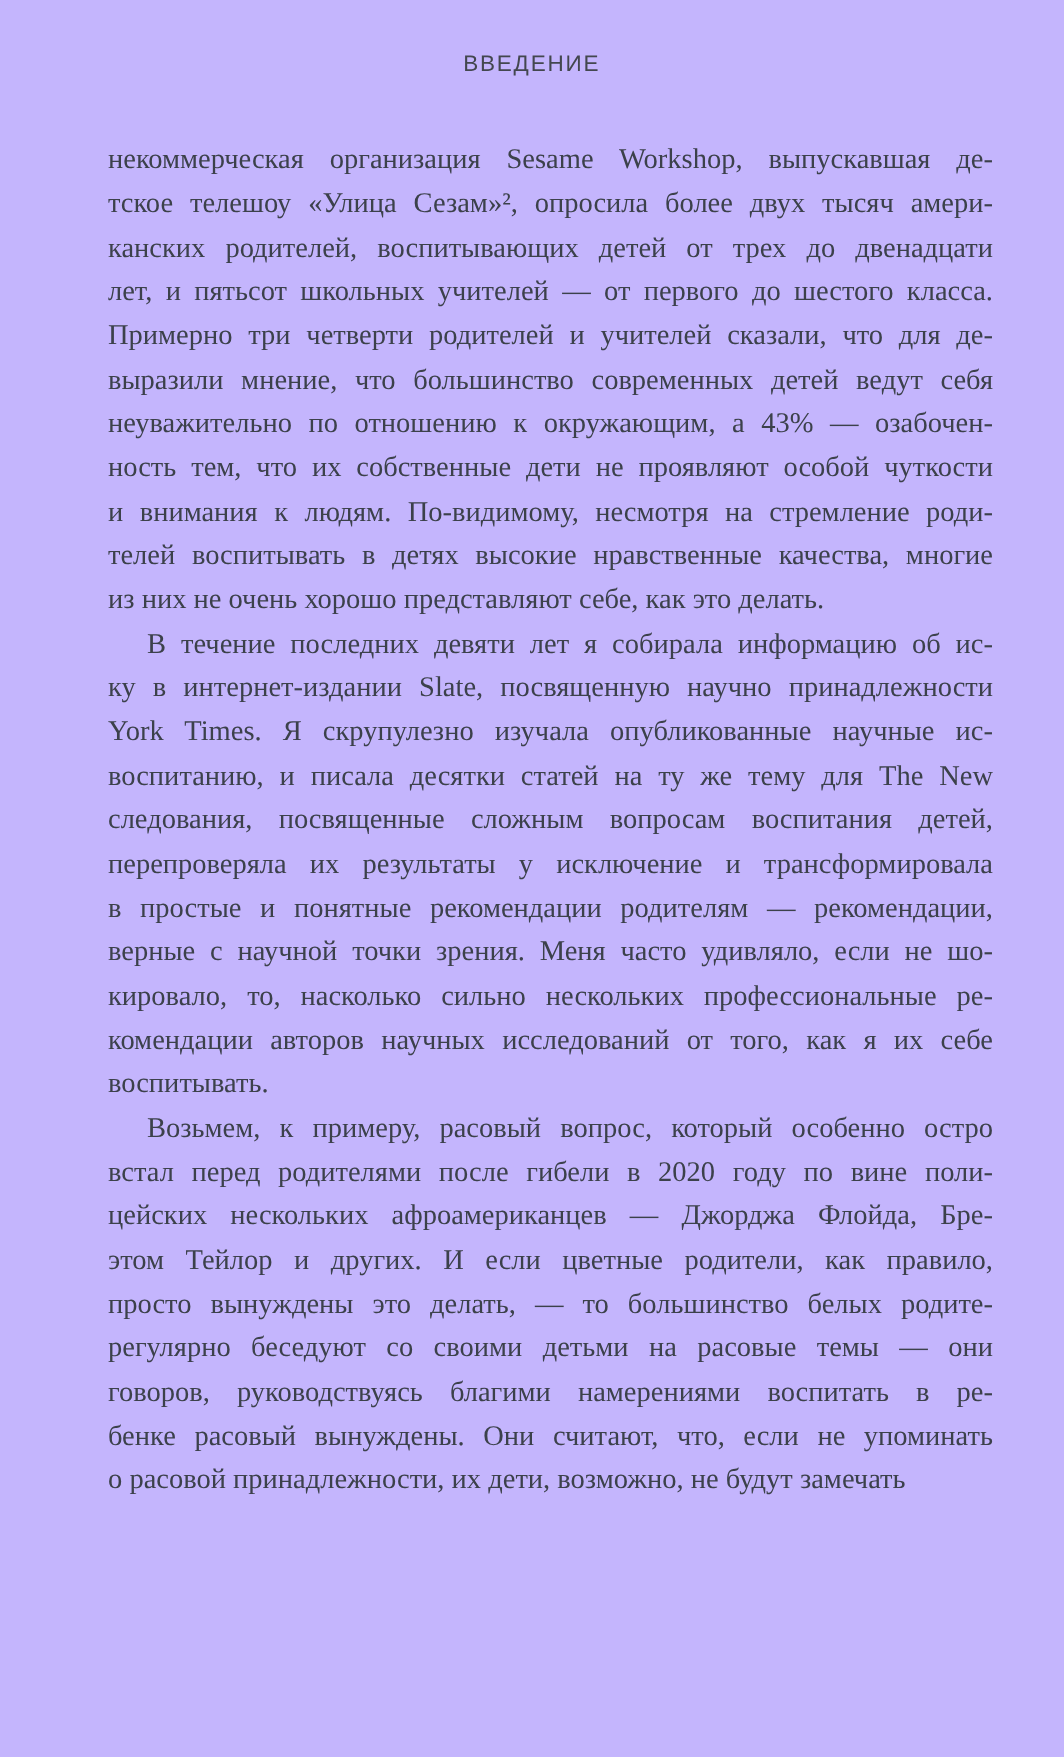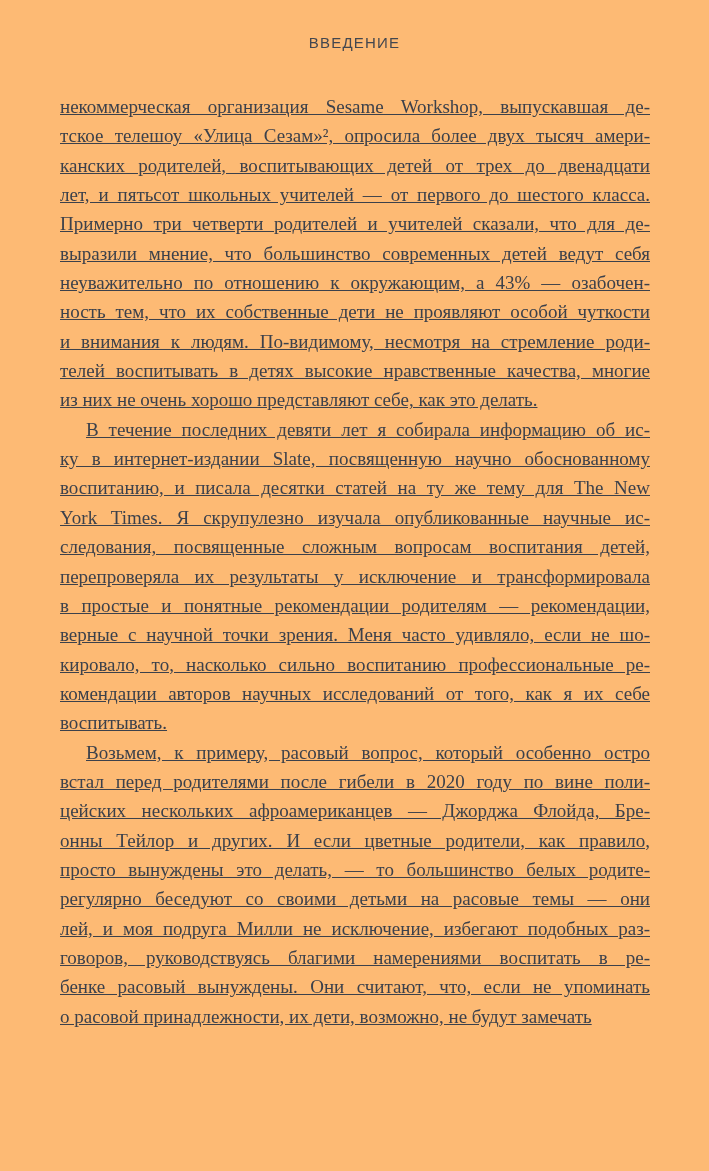--- a/index.html
+++ b/index.html
@@ -4,44 +4,43 @@
 <style>
   html, body {
     margin: 0;
     padding: 0;
     background: #ffffff;
   }
   .page {
     position: relative;
     width: 709px;
     height: 1171px;
-    background: #fdba74;
+    background: #c4b5fd;
     overflow: hidden;
     font-family: "Liberation Serif", "DejaVu Serif", serif;
   }
   .chapter-header {
     position: absolute;
     top: 34px;
     left: 0;
     width: 709px;
     text-align: center;
     font-family: "Liberation Sans", "DejaVu Sans", sans-serif;
     font-size: 15px;
     font-weight: 400;
     letter-spacing: 1.2px;
     color: #43474f;
   }
   .text-block {
     position: absolute;
     top: 92px;
-    left: 60px;
+    left: 72px;
     width: 590px;
     color: #3c414b;
     font-size: 19px;
-    text-decoration: underline;
   }
   .paragraph {
     margin: 0;
     padding: 0;
   }
   .line {
     height: 29.35px;
     line-height: 29.35px;
     text-align: justify;
     text-align-last: justify;
@@ -81,39 +80,38 @@
         <div class="line">Примерно три четверти родителей и учителей сказали, что для де-</div>
         <div class="line">выразили мнение, что большинство современных детей ведут себя</div>
         <div class="line">неуважительно по отношению к окружающим, а 43% — озабочен-</div>
         <div class="line">ность тем, что их собственные дети не проявляют особой чуткости</div>
         <div class="line">и внимания к людям. По-видимому, несмотря на стремление роди-</div>
         <div class="line">телей воспитывать в детях высокие нравственные качества, многие</div>
         <div class="line last">из них не очень хорошо представляют себе, как это делать.</div>
       </div>
       <div class="paragraph">
         <div class="line indent">В течение последних девяти лет я собирала информацию об ис-</div>
-        <div class="line">ку в интернет-издании Slate, посвященную научно обоснованному</div>
+        <div class="line">ку в интернет-издании Slate, посвященную научно принадлежности</div>
+        <div class="line">York Times. Я скрупулезно изучала опубликованные научные ис-</div>
         <div class="line">воспитанию, и писала десятки статей на ту же тему для The New</div>
-        <div class="line">York Times. Я скрупулезно изучала опубликованные научные ис-</div>
         <div class="line">следования, посвященные сложным вопросам воспитания детей,</div>
         <div class="line">перепроверяла их результаты у исключение и трансформировала</div>
         <div class="line">в простые и понятные рекомендации родителям — рекомендации,</div>
         <div class="line">верные с научной точки зрения. Меня часто удивляло, если не шо-</div>
-        <div class="line">кировало, то, насколько сильно воспитанию профессиональные ре-</div>
+        <div class="line">кировало, то, насколько сильно нескольких профессиональные ре-</div>
         <div class="line">комендации авторов научных исследований от того, как я их себе</div>
         <div class="line last">воспитывать.</div>
       </div>
       <div class="paragraph">
         <div class="line indent">Возьмем, к примеру, расовый вопрос, который особенно остро</div>
         <div class="line">встал перед родителями после гибели в 2020 году по вине поли-</div>
         <div class="line">цейских нескольких афроамериканцев — Джорджа Флойда, Бре-</div>
-        <div class="line">онны Тейлор и других. И если цветные родители, как правило,</div>
+        <div class="line">этом Тейлор и других. И если цветные родители, как правило,</div>
         <div class="line">просто вынуждены это делать, — то большинство белых родите-</div>
         <div class="line">регулярно беседуют со своими детьми на расовые темы — они</div>
-        <div class="line">лей, и моя подруга Милли не исключение, избегают подобных раз-</div>
         <div class="line">говоров, руководствуясь благими намерениями воспитать в ре-</div>
         <div class="line">бенке расовый вынуждены. Они считают, что, если не упоминать</div>
         <div class="line last">о расовой принадлежности, их дети, возможно, не будут замечать</div>
       </div>
     </div>
 
   <div class="page-number">12</div>
 </div>
 
 </body></html>

